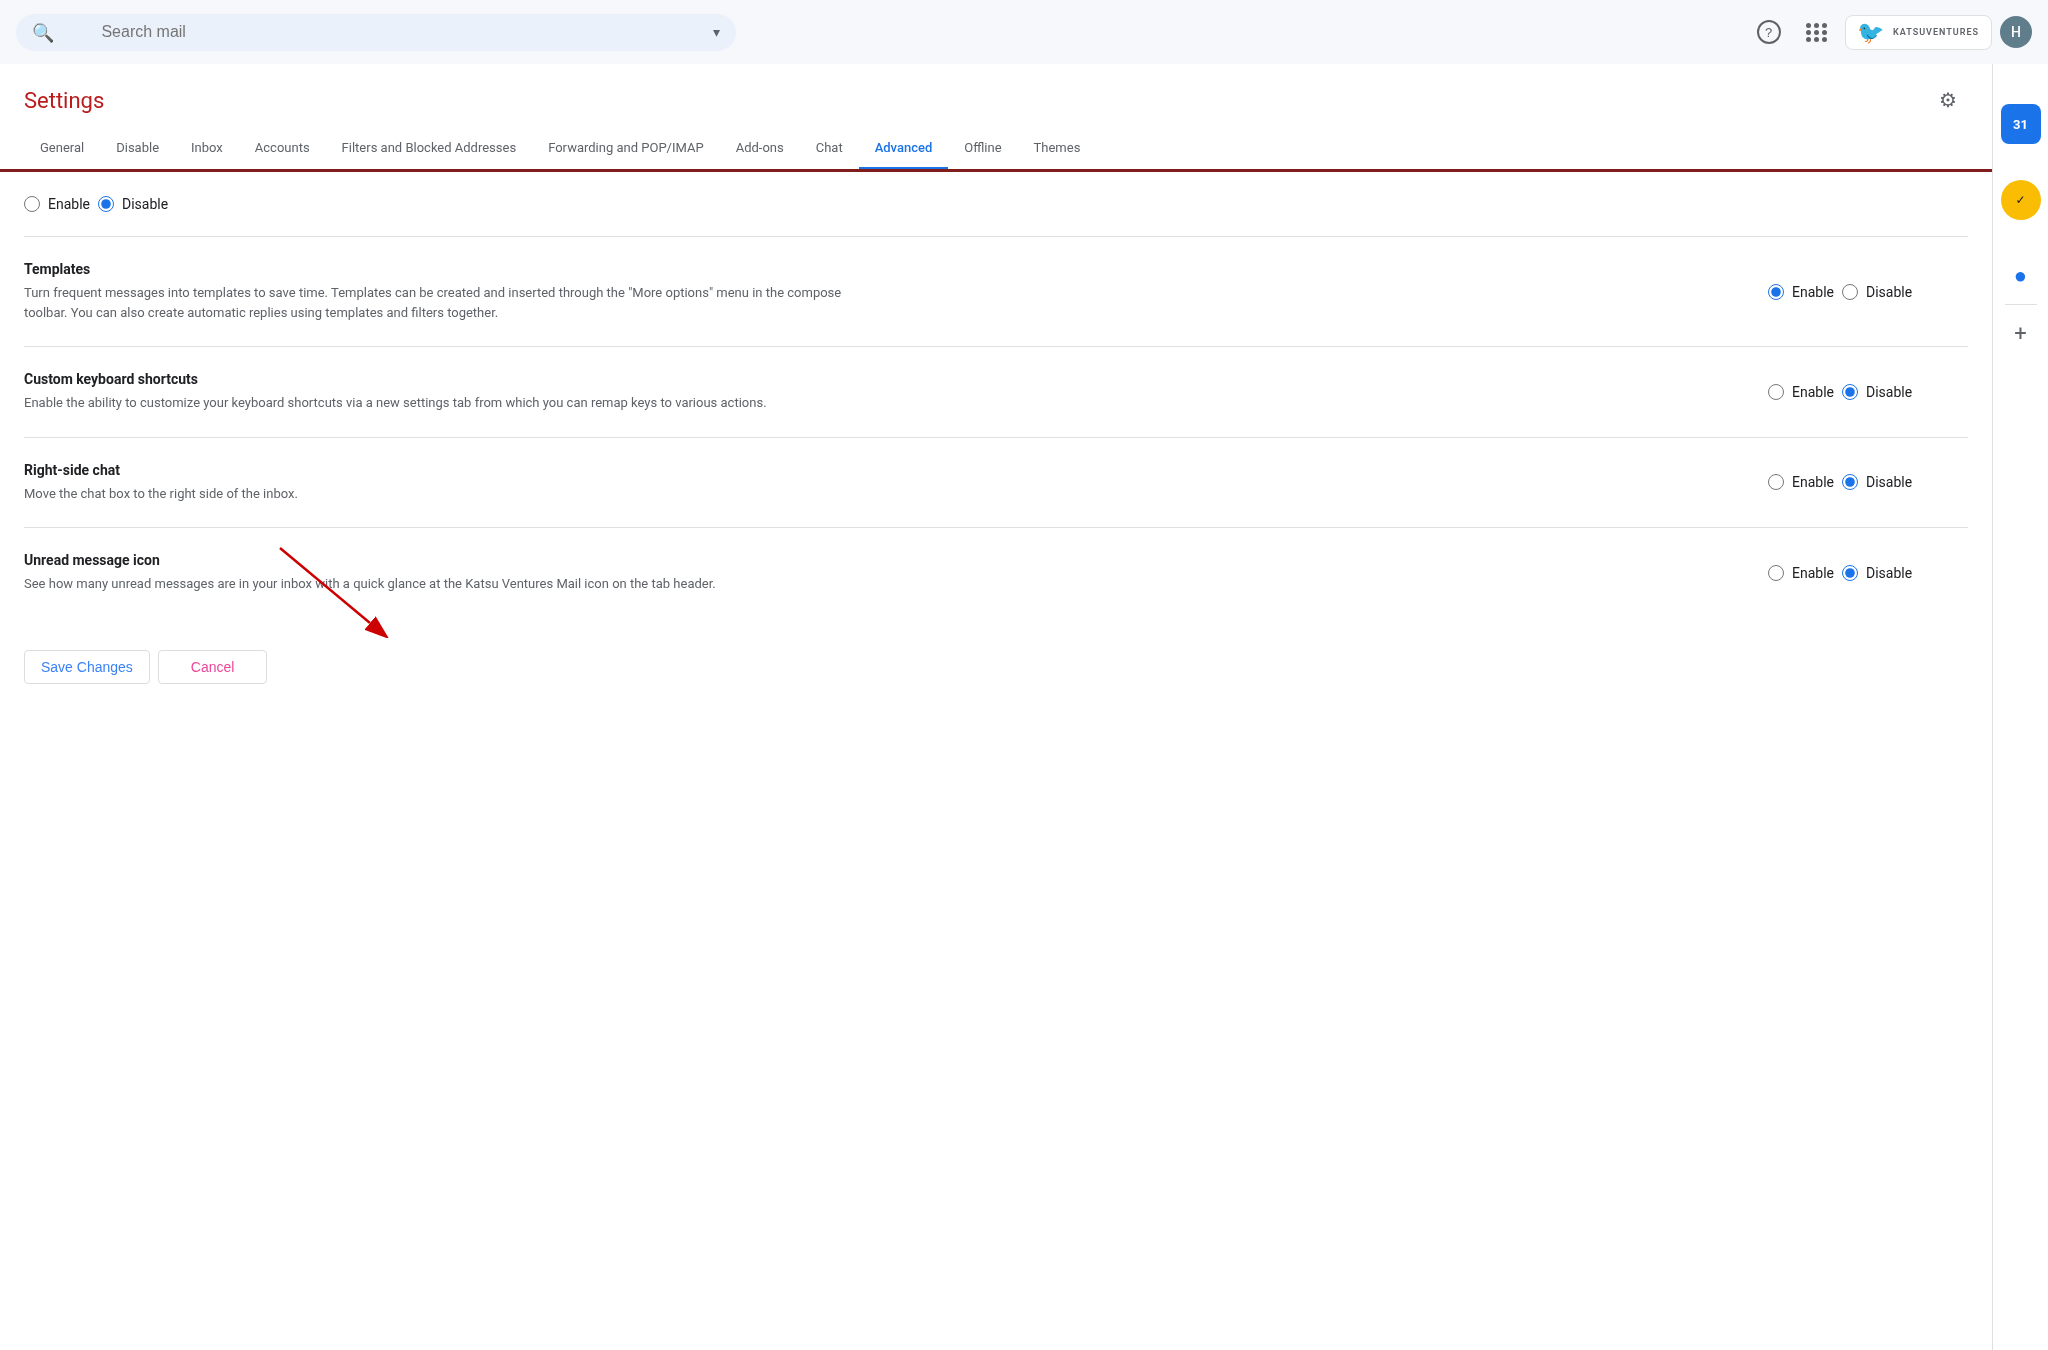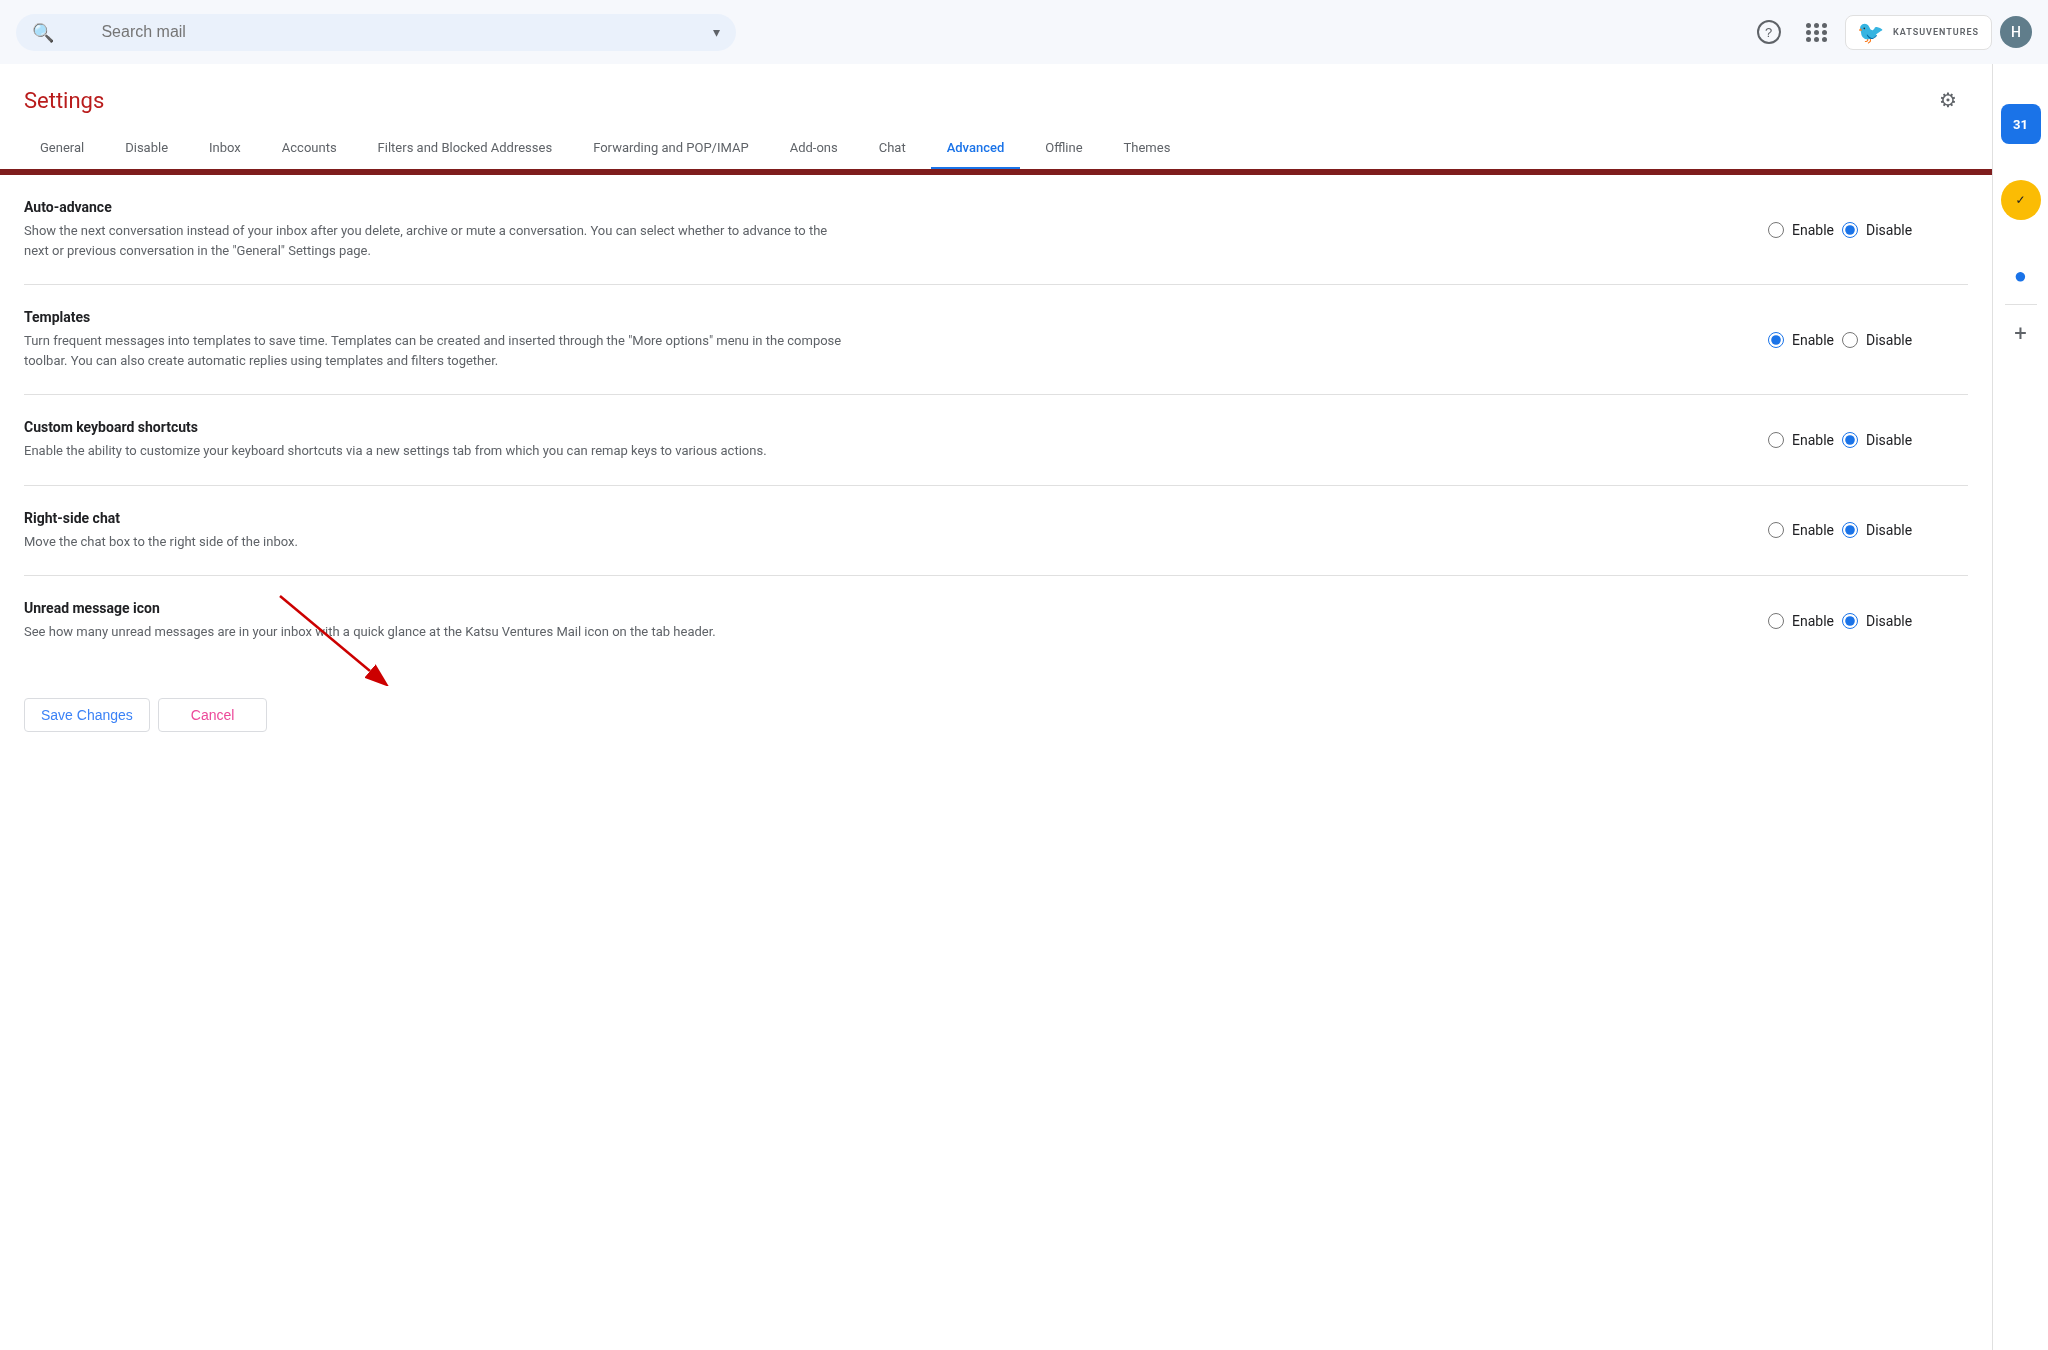--- a/index.html
+++ b/index.html
@@ -108,25 +108,25 @@
       color: #b91c1c;
     }
     .gear-icon {
       color: #5f6368;
       font-size: 20px;
     }
 
     
     .tabs {
       display: flex;
-      border-bottom: 6px solid #7f1d1d;
+      border-bottom: 3px solid #7f1d1d;
       padding: 0 24px;
       margin-top: 8px;
       overflow-x: auto;
-      gap: 9px;
+      gap: 0;
     }
     .tab {
       padding: 12px 16px;
       font-size: 13px;
       color: #5f6368;
       cursor: pointer;
       white-space: nowrap;
       border-bottom: 3px solid transparent;
       margin-bottom: -1px;
       text-decoration: none;
@@ -335,24 +335,20 @@
       <a class="tab">Add-ons</a>
       <a class="tab">Chat</a>
       <a class="tab active">Advanced</a>
       <a class="tab">Offline</a>
       <a class="tab">Themes</a>
     </nav>
 
     <div class="settings-content">
 
       <div class="setting-row">
-        <div class="setting-info">
-          <div class="setting-name">Auto-advance</div>
-          <div class="setting-desc">Show the next conversation instead of your inbox after you delete, archive or mute a conversation. You can select whether to advance to the next or previous conversation in the "General" Settings page.</div>
-        </div>
         <div class="setting-controls">
           <label class="radio-option">
             <input type="radio" name="auto-advance" style="">
             <span>Enable</span>
           </label>
           <label class="radio-option">
             <input type="radio" name="auto-advance" checked="" style="">
             <span>Disable</span>
           </label>
         </div>

